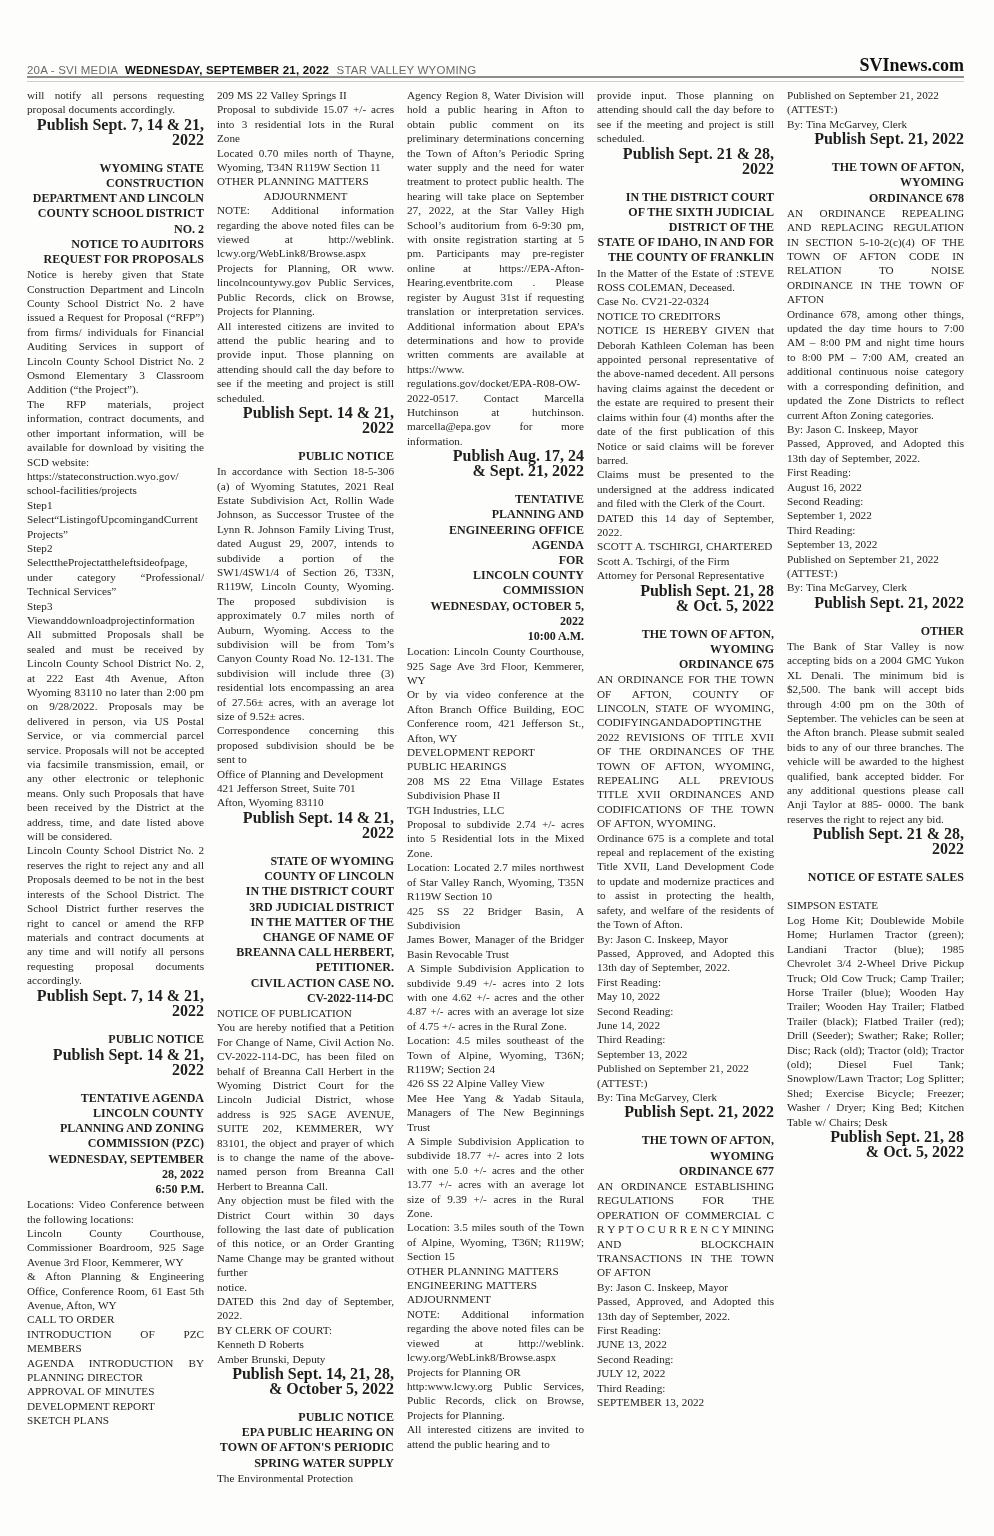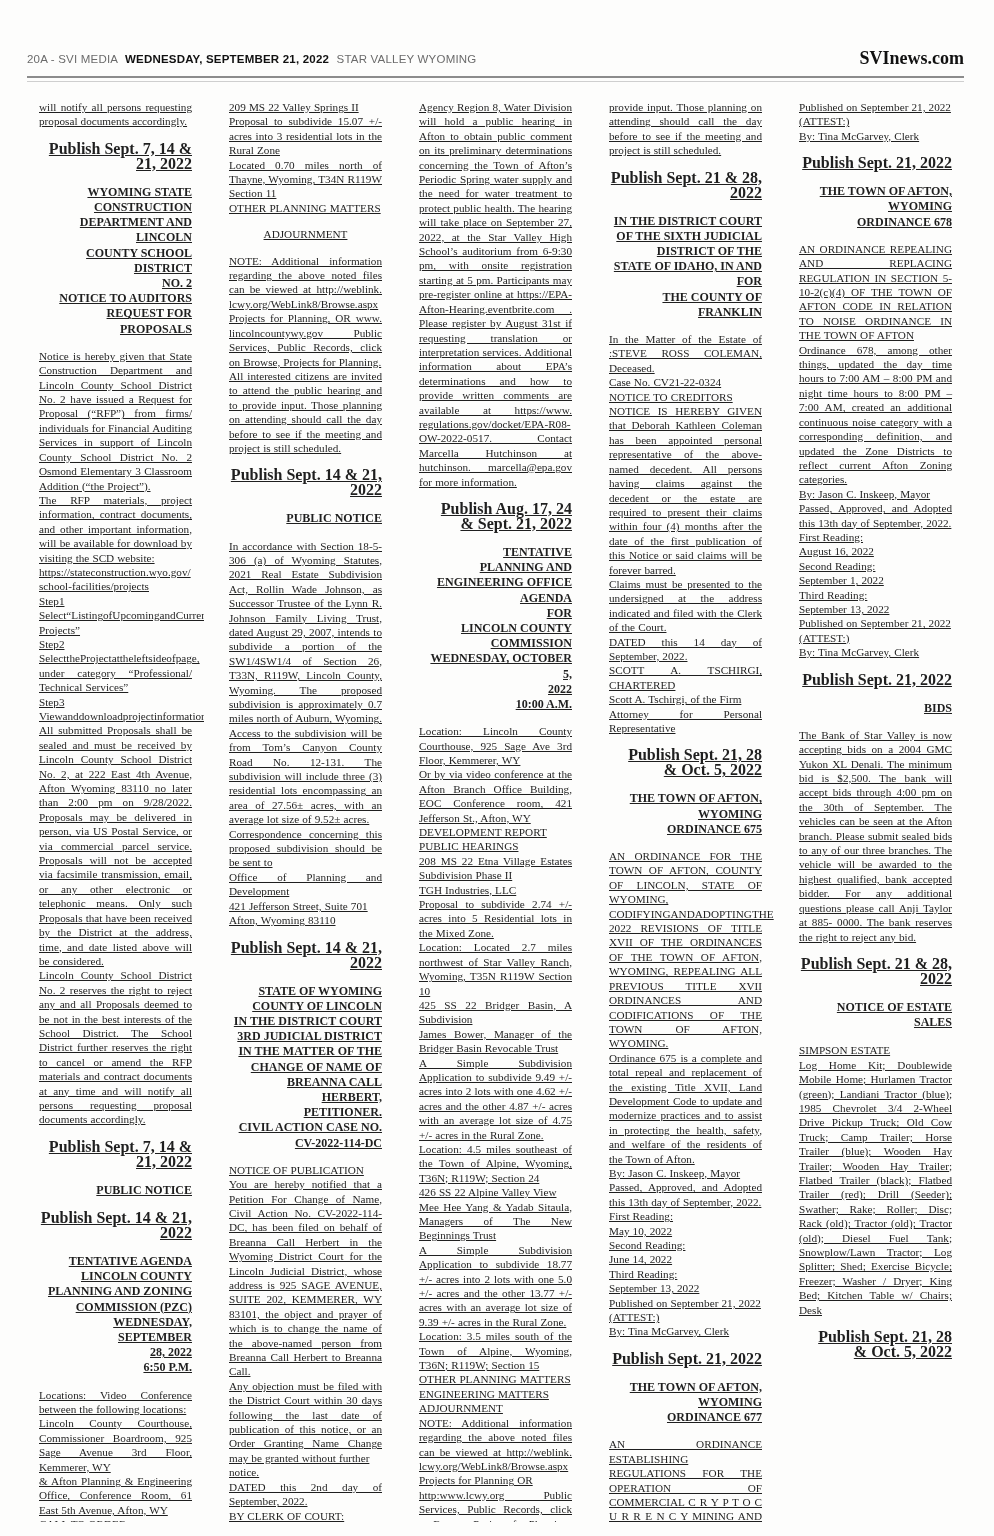--- a/index.html
+++ b/index.html
@@ -2,42 +2,42 @@
 <html><head>
 <meta charset="utf-8">
 <style>
   html,body{margin:0;padding:0;background:#e8e8e8;}
   .page{
     width:994px;height:1536px;margin:0 auto;background:#fdfdfc;
     box-sizing:border-box;position:relative;overflow:hidden;
     font-family:"Liberation Serif", serif;color:#1f1f1f;
   }
   .hdr{
-    position:absolute;top:48px;left:27px;right:30px;
-    display:flex;justify-content:space-between;align-items:center;
+    position:absolute;top:32px;left:27px;right:30px;
+    display:flex;justify-content:space-between;align-items:flex-end;
     font-family:"Liberation Sans", sans-serif;
   }
   .hdr-left{font-size:11.5px;letter-spacing:.2px;color:#6b6b6b;white-space:nowrap;}
   .hdr-left .pg{color:#6b6b6b;font-weight:400;}
   .hdr-left .dt{color:#111;font-weight:700;margin:0 4px;}
   .hdr-left .loc{color:#6b6b6b;font-weight:400;}
-  .site{font-family:"Liberation Serif", serif;font-size:18px;font-weight:700;color:#111;}
+  .site{font-family:"Liberation Serif", serif;font-size:18px;font-weight:700;color:#111;margin-top:23px;}
   .rule{
     position:absolute;top:76px;left:27px;right:30px;height:3px;
     border-top:2px solid #8c8c8c;border-bottom:1px solid #cfcfcf;
   }
   .cols{
     position:absolute;top:88px;left:27px;right:30px;height:1434px;
     display:flex;gap:13px;
   }
   .col{flex:1 1 0;min-width:0;height:1434px;overflow:hidden;}
   .blk{
-    margin:12px;font-size:11.2px;line-height:14.4px;
+    margin:0;font-size:11.2px;line-height:14.4px;
     text-align:justify;white-space:pre-line;
-    -webkit-hyphens:none;hyphens:none;word-spacing:.3px;text-decoration:underline;
+    -webkit-hyphens:none;hyphens:none;word-spacing:.3px;
   }
   .blk.h{
     font-weight:700;text-align:right;font-size:12px;line-height:15.2px;
     margin-top:14px;word-spacing:0;
   }
   .blk.p{
     font-weight:700;text-align:right;font-size:16px;line-height:15px;word-spacing:0;
   }
   .blk.c{text-align:center;word-spacing:0;}
   .blk.g{margin-top:13px;}
@@ -240,21 +240,21 @@
 First Reading:
 August 16, 2022
 Second Reading:
 September 1, 2022
 Third Reading:
 September 13, 2022
 Published on September 21, 2022
 (ATTEST:)
 By: Tina McGarvey, Clerk</p>
         <p class="blk p">Publish Sept. 21, 2022</p>
-        <p class="blk h">BIDS</p>
+        <p class="blk h">OTHER</p>
         <p class="blk b">The Bank of Star Valley is now accepting bids on a 2004 GMC Yukon  XL Denali. The minimum bid is $2,500.  The bank will accept bids through 4:00  pm on the 30th of September. The  vehicles can be seen at the Afton branch.  Please submit sealed bids to any of our three branches. The vehicle will be awarded to the highest qualified, bank accepted bidder.  For any additional  questions please call Anji Taylor at 885- 0000. The bank reserves the right to  reject any bid.</p>
         <p class="blk p">Publish Sept. 21 &amp; 28, 2022</p>
         <p class="blk h">NOTICE OF ESTATE SALES</p>
         <p class="blk b g">SIMPSON ESTATE
 Log Home Kit; Doublewide Mobile Home; Hurlamen Tractor (green); Landiani Tractor (blue); 1985 Chevrolet 3/4 2-Wheel Drive Pickup Truck; Old Cow Truck; Camp Trailer; Horse Trailer (blue); Wooden Hay Trailer; Wooden Hay Trailer; Flatbed Trailer (black); Flatbed Trailer (red); Drill (Seeder); Swather; Rake; Roller; Disc; Rack (old); Tractor (old); Tractor (old); Diesel Fuel Tank; Snowplow/Lawn Tractor; Log Splitter; Shed; Exercise Bicycle; Freezer; Washer / Dryer; King Bed; Kitchen Table w/ Chairs; Desk</p>
         <p class="blk p">Publish Sept. 21, 28
 &amp; Oct. 5, 2022</p>
       </div>
     </div>
 </div>

